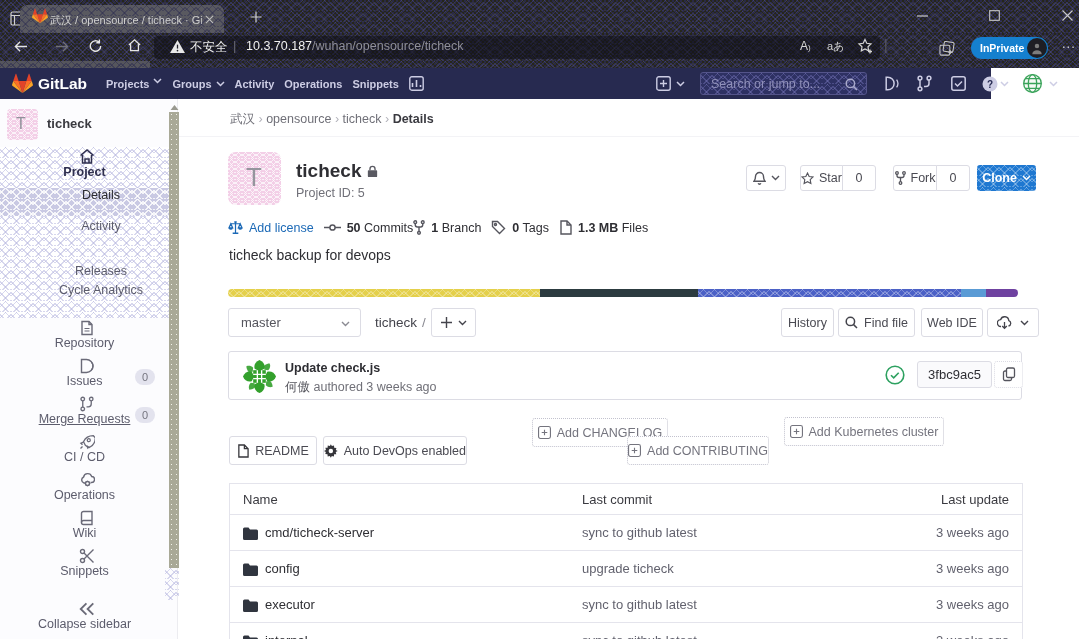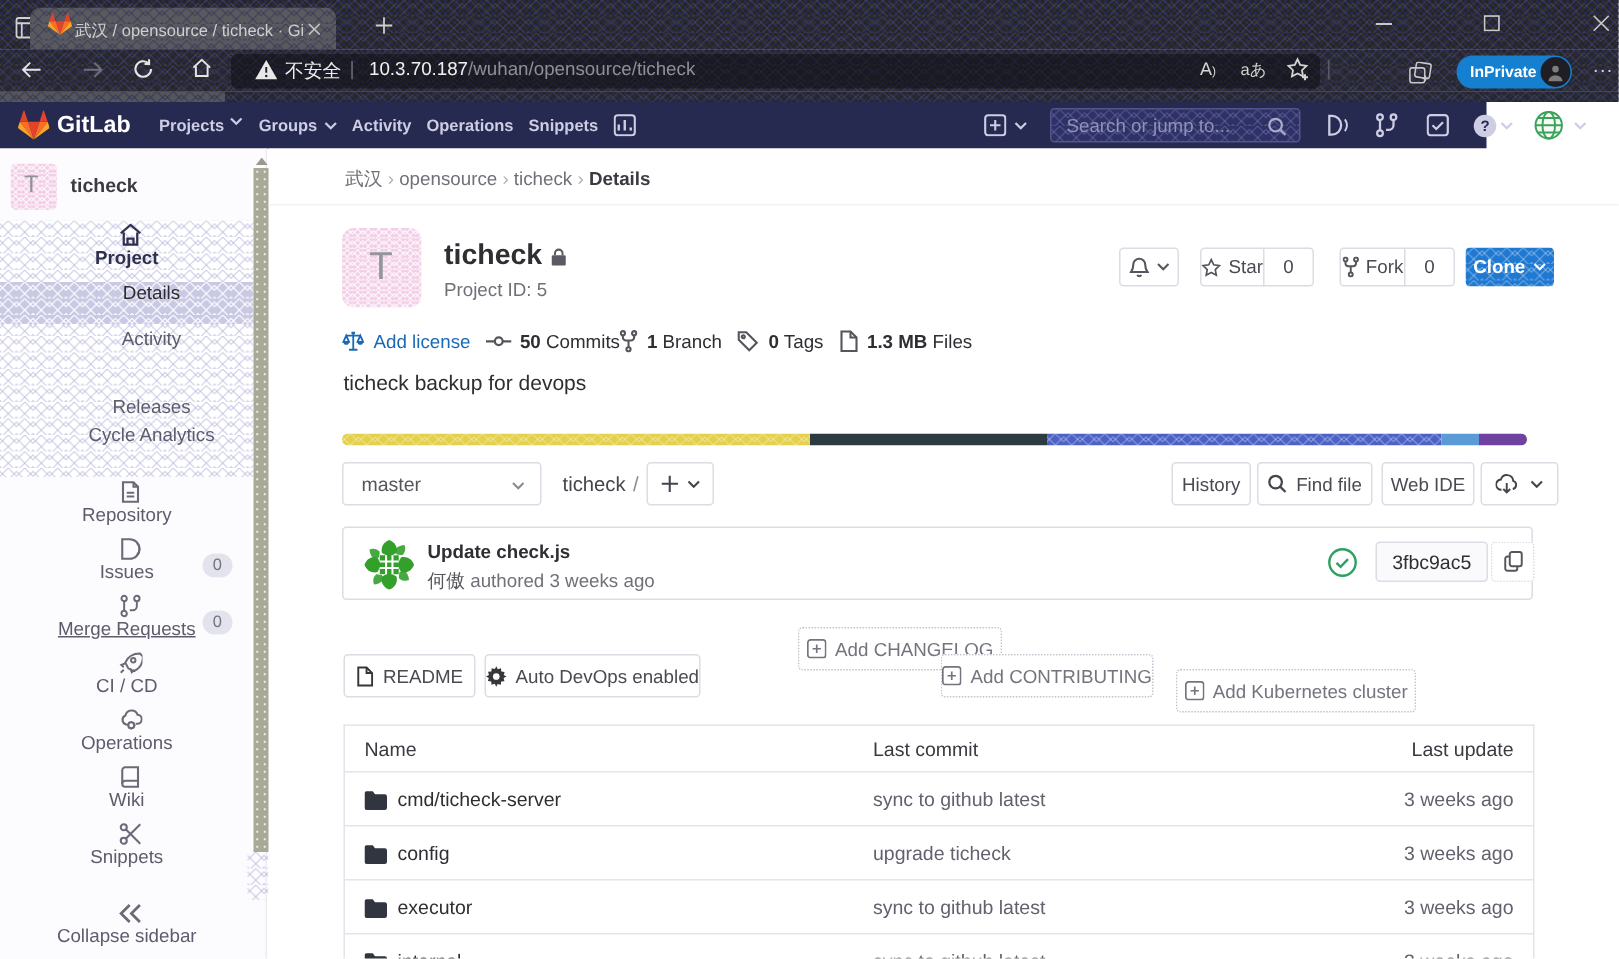--- a/index.html
+++ b/index.html
@@ -538,21 +538,21 @@
       </svg>
     Add CHANGELOG
   </div>
   <div class="btn btn-dash abs" style="left:448px;top:337px;width:142px;height:29px;gap:6px;">
     <svg width="13" height="13" viewBox="0 0 14 14" fill="none" stroke="#74747e" stroke-width="1.2">
         <rect x="0.6" y="0.6" width="12.8" height="12.8" rx="2"></rect>
         <path d="M7 4v6M4 7h6"></path>
       </svg>
     Add CONTRIBUTING
   </div>
-  <div class="btn btn-dash abs" style="left:605px;top:347px;width:160px;height:29px;gap:6px;">
+  <div class="btn btn-dash abs" style="left:605px;top:318px;width:160px;height:29px;gap:6px;">
     <svg width="13" height="13" viewBox="0 0 14 14" fill="none" stroke="#74747e" stroke-width="1.2">
         <rect x="0.6" y="0.6" width="12.8" height="12.8" rx="2"></rect>
         <path d="M7 4v6M4 7h6"></path>
       </svg>
     Add Kubernetes cluster
   </div>
 
   <div class="abs" style="left:50px;top:384px;width:794px;height:156px;border:1px solid #e4e4ec;border-bottom:0;">
     <div style="height:31px;border-bottom:1px solid #e4e4ec;position:relative;font-size:13px;color:#3a3a40;">
       <span class="abs" style="left:13px;top:8px;">Name</span>

